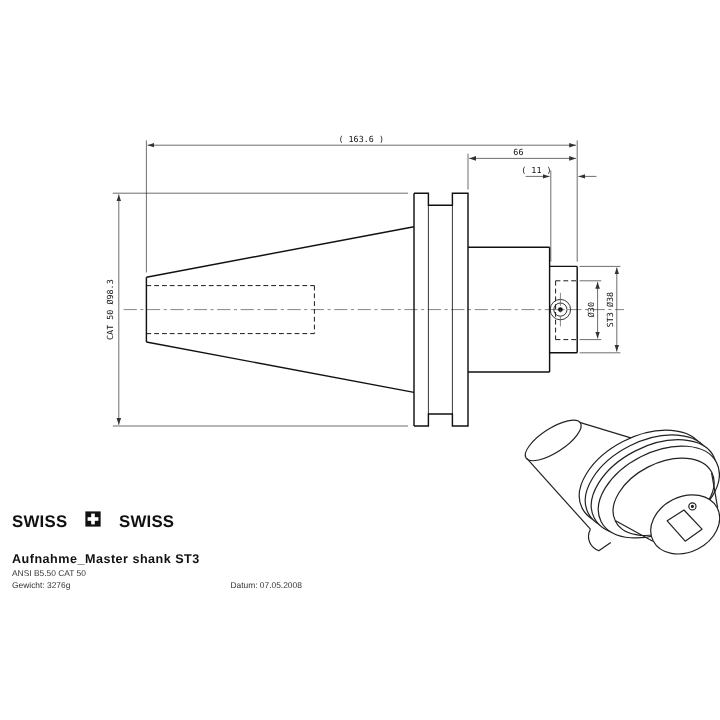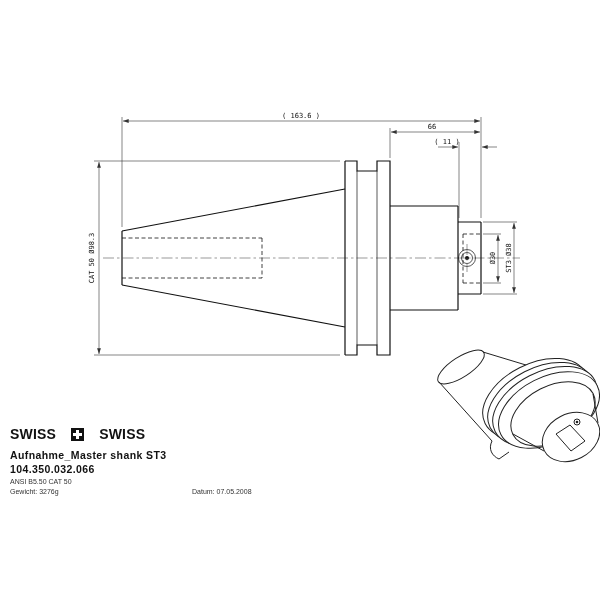--- a/index.html
+++ b/index.html
@@ -10,24 +10,24 @@
   .outline{stroke:#111;stroke-width:1.2;fill:none;}
   .thin{stroke:#111;stroke-width:0.7;fill:none;}
   .hid{stroke:#111;stroke-width:0.8;fill:none;stroke-dasharray:4 2.5;}
   .cl{stroke:#555;stroke-width:0.6;fill:none;stroke-dasharray:11 3 2.5 3;}
   .dim{stroke:#333;stroke-width:0.6;fill:none;}
   .dtxt{font:7px "DejaVu Sans Mono",monospace;fill:#111;}
   .iso{stroke:#222;stroke-width:1;fill:none;stroke-linejoin:round;}
   .isof{stroke:#222;stroke-width:1;fill:#fff;stroke-linejoin:round;}
   
   .titleblock{position:absolute;left:10px;top:426px;width:380px;color:#111;}
-  .brand{display:flex;align-items:center;gap:14px;font-weight:bold;font-size:14px;
+  .brand{display:flex;gap:14px;font-weight:bold;font-size:14px;
          letter-spacing:.2px;font-family:"Liberation Sans",sans-serif;}
   .brand svg{position:static;display:block;margin:0 1px;}
-  .prod{margin-top:7px;font-size:10.5px;font-weight:600;letter-spacing:.4px;}
+  .prod{margin-top:18px;font-size:10.5px;font-weight:600;letter-spacing:.4px;}
   .artno{margin-top:2px;font-size:10.5px;font-weight:600;letter-spacing:.4px;}
   .std{margin-top:3px;font-size:7px;color:#333;}
   .wrow{position:relative;margin-top:3px;font-size:7px;color:#333;height:9px;}
   .date{position:absolute;left:182px;top:0;}
 </style>
 </head>
 <body>
 
 <div id="stage">
 
@@ -115,21 +115,20 @@
   <div class="brand">
     <span>SWISS</span>
     <svg width="13" height="13" viewBox="0 0 13 13">
       <rect x="0" y="0" width="13" height="13" fill="#111"></rect>
       <rect x="5" y="2" width="3" height="9" fill="#fff"></rect>
       <rect x="2" y="5" width="9" height="3" fill="#fff"></rect>
     </svg>
     <span>SWISS</span>
   </div>
   <div class="prod">Aufnahme_Master shank ST3</div>
-  <div class="artno">104.350.032.066</div>
   <div class="std">ANSI B5.50 CAT 50</div>
   <div class="wrow">
     <span>Gewicht: 3276g</span>
     <span class="date">Datum: 07.05.2008</span>
   </div>
 </div>
 
 </div>
 
 </body></html>

